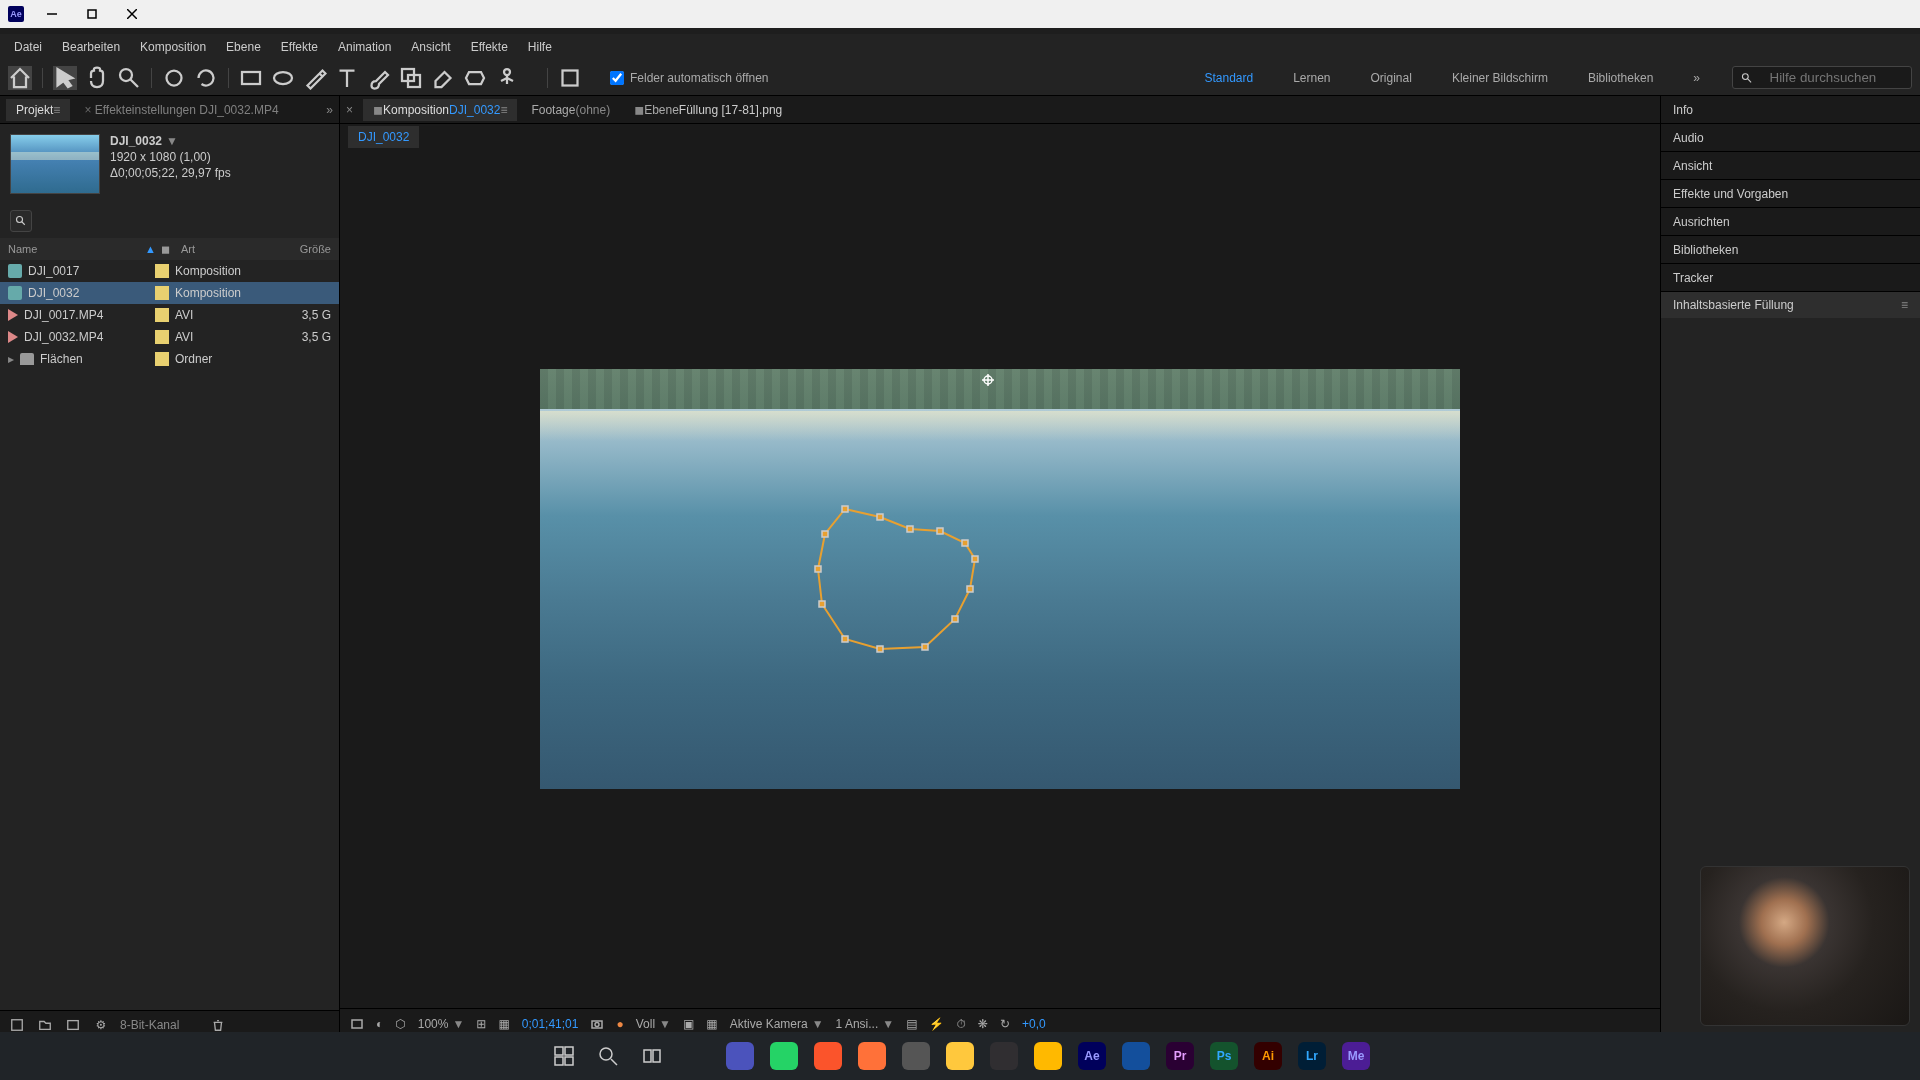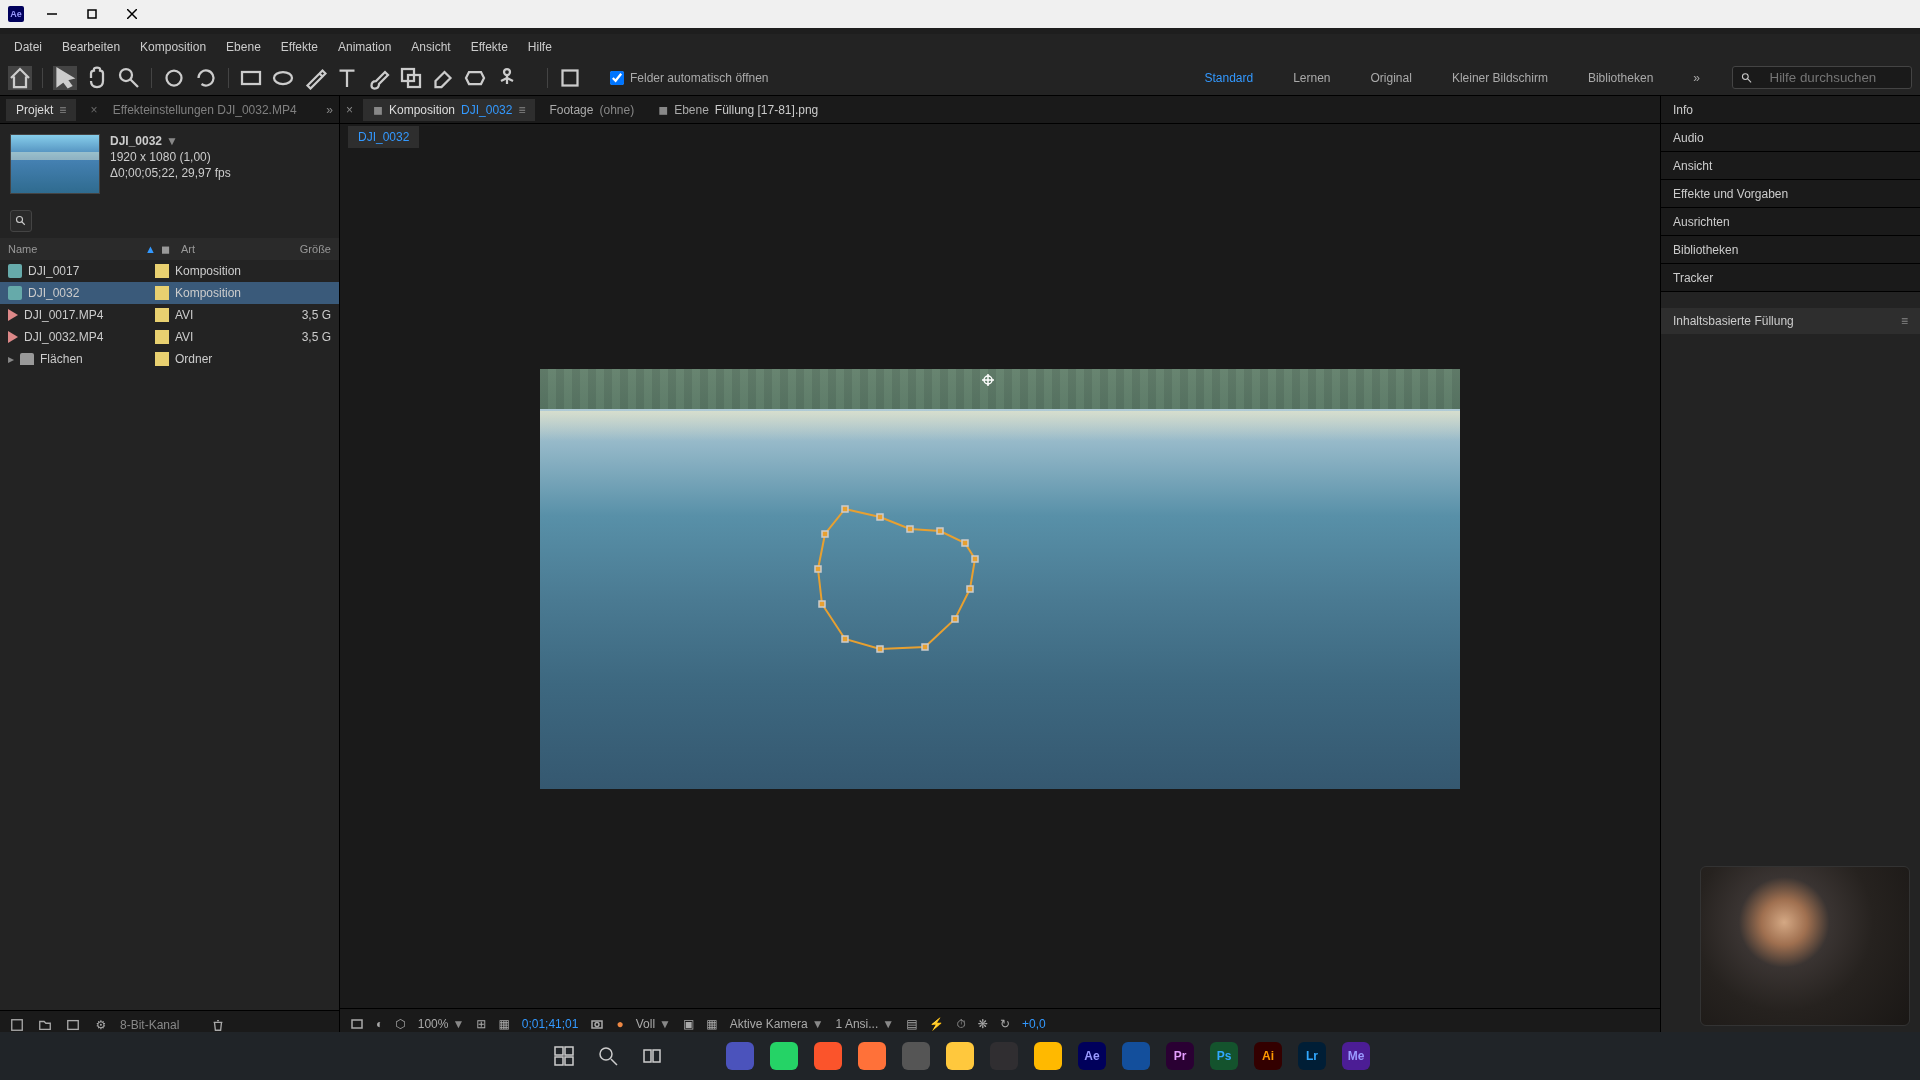--- a/index.html
+++ b/index.html
@@ -30,21 +30,21 @@
 .toolbar .search-box input { background: transparent; border: none; color: #ccc; width: 100%; outline: none; }
 
 
 .main { display: flex; height: calc(100% - 28px - 26px - 36px - 48px); }
 .left-panel { width: 340px; background: #232323; border-right: 1px solid #000; display: flex; flex-direction: column; }
 .center-panel { flex: 1; background: #232323; display: flex; flex-direction: column; }
 .right-panel { width: 260px; background: #232323; border-left: 1px solid #000; display: flex; flex-direction: column; }
 
 
 .panel-tabs { height: 28px; background: #1a1a1a; display: flex; align-items: center; padding: 0 6px; gap: 4px; border-bottom: 1px solid #000; }
-.panel-tabs .tab { padding: 4px 10px; color: #aaa; cursor: pointer; display: flex; align-items: flex-start; gap: 6px; }
+.panel-tabs .tab { padding: 4px 10px; color: #aaa; cursor: pointer; display: flex; align-items: flex-start; }
 .panel-tabs .tab.active { background: #2e2e2e; color: #ddd; }
 .panel-tabs .link-text { color: #3399ff; }
 
 
 .project-info { display: flex; padding: 10px; gap: 10px; }
 .project-info .thumb { width: 90px; height: 60px; background: linear-gradient(to bottom, #87ceeb 0%, #4682b4 40%, #2f6b8f 100%); border: 1px solid #444; position: relative; }
 .project-info .thumb::after { content: ''; position: absolute; top: 30%; left: 0; right: 0; height: 8px; background: rgba(255,255,220,0.4); }
 .project-info .meta { display: flex; flex-direction: column; gap: 2px; color: #ccc; }
 .project-info .meta .name { font-weight: bold; display:flex; align-items:center; gap:4px;}
 .project-search { padding: 6px 10px; }
@@ -76,21 +76,21 @@
 .image-area .trees { position: absolute; top: 0; left: 0; right: 0; height: 40px; background: repeating-linear-gradient(90deg, #2d4a2d 0 8px, #3a5a3a 8px 16px); opacity: 0.7; }
 .image-area .mask-path { position: absolute; top: 130px; left: 270px; width: 190px; height: 160px; }
 .image-area .mask-path svg { width: 100%; height: 100%; }
 .image-area .anchor { position: absolute; top: 5px; left: 48%; width: 12px; height: 12px; }
 .comp-footer { height: 30px; background: #1a1a1a; display: flex; align-items: center; padding: 0 10px; gap: 12px; border-top: 1px solid #000; }
 .comp-footer .foot-item { color: #aaa; display: flex; align-items: center; gap: 4px; }
 
 
 .right-panel .collapsed-item { height: 28px; display: flex; align-items: center; padding: 0 12px; background: #1a1a1a; border-bottom: 1px solid #000; color: #ccc; cursor: pointer; }
 .right-panel .section { padding: 10px 12px; }
-.right-panel .section-title { background: #2e2e2e; padding: 6px 12px; display: flex; align-items: center; justify-content: space-between; margin-top: 16px; }
+.right-panel .section-title { background: #2e2e2e; padding: 6px 12px; display: flex; align-items: center; justify-content: space-between; }
 .right-panel .fill-target-label { color: #888; font-size: 11px; margin-bottom: 6px; }
 .right-panel .fill-preview { width: 150px; height: 90px; border: 1px solid #444; background: #000; margin-bottom: 12px; }
 .right-panel .param-row { display: flex; justify-content: space-between; align-items: center; margin: 6px 0; }
 .right-panel .slider { width: 100%; height: 4px; background: #444; position: relative; margin: 6px 0 14px; }
 .right-panel .slider .thumb { width: 10px; height: 10px; background: #ccc; border-radius: 50%; position: absolute; top: -3px; left: 0; }
 .right-panel select { width: 100%; background: #2a2a2a; border: 1px solid #444; color: #ccc; padding: 4px 6px; }
 
 
 .timeline { height: 290px; background: #232323; border-top: 2px solid #000; display: flex; flex-direction: column; }
 .timeline-tabs { height: 26px; background: #1a1a1a; display: flex; align-items: center; padding: 0 10px; gap: 6px; }

